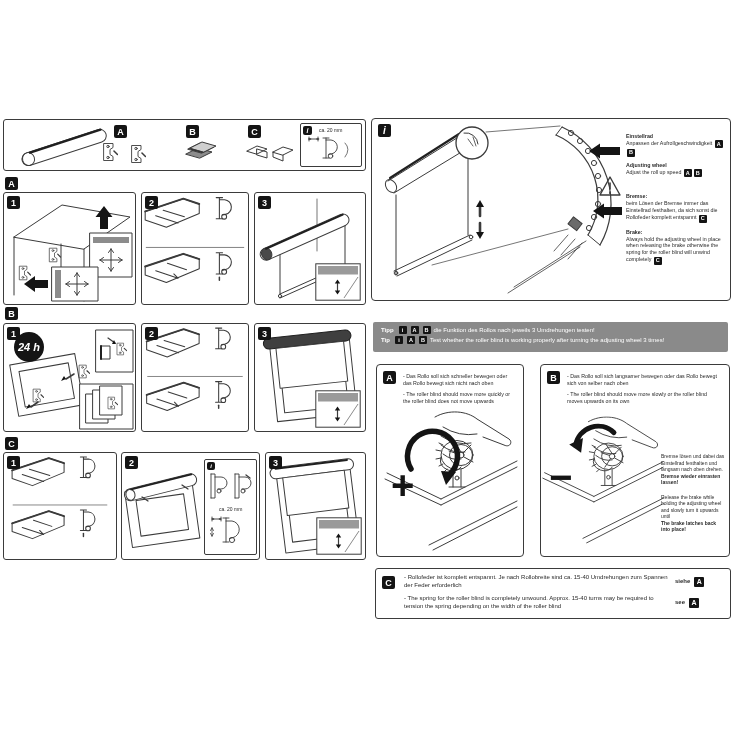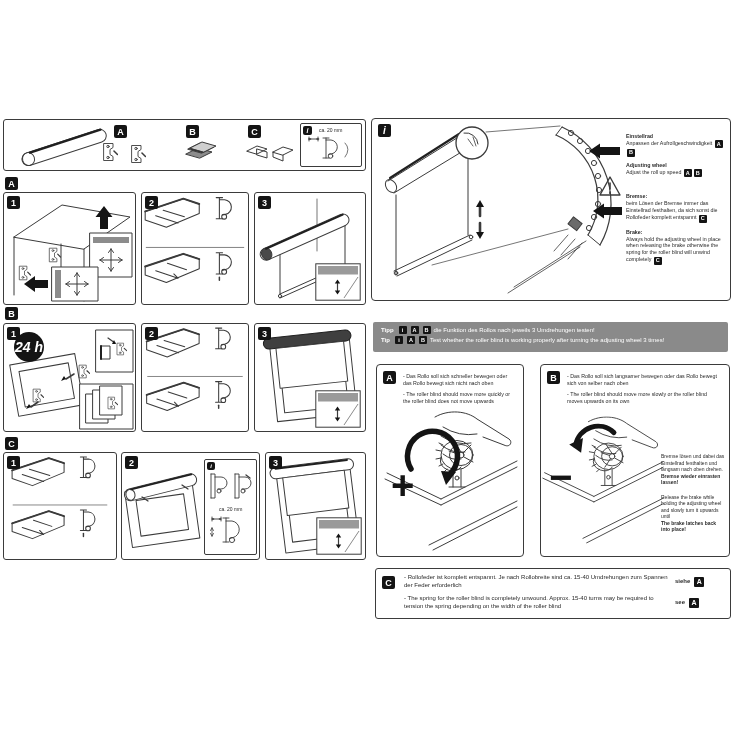--- a/index.html
+++ b/index.html
@@ -9,21 +9,21 @@
   .badge{background:#141414;color:#fff;font-weight:bold;display:flex;align-items:center;justify-content:center;border-radius:2px;}
   .sec-badge{position:absolute;width:13px;height:13px;font-size:9px;}
   .step-num{position:absolute;top:3px;left:3px;width:13px;height:13px;font-size:9px;z-index:3;}
   .sm-badge{display:inline-flex;width:8px;height:8px;background:#141414;color:#fff;font-size:5.5px;font-weight:bold;align-items:center;justify-content:center;border-radius:1px;vertical-align:-1px;margin:0 1px;}
   .t6{font-size:6px;line-height:1.25;color:#2a2a2a;}
   .t5{font-size:5.3px;line-height:1.3;color:#2a2a2a;}
   .bold{font-weight:bold;}
   .tipbar{position:absolute;background:#8a8a8a;color:#fff;border-radius:2px;}
   .tipline{display:flex;align-items:center;gap:2px;padding:2px 0 0 8px;font-size:6px;}
   .tipline .lbl{font-weight:bold;margin-right:2px;}
-  .badge24{position:absolute;width:30px;height:30px;border-radius:50%;background:#141414;color:#fff;font-weight:bold;font-style:italic;font-size:14px;display:flex;align-items:center;justify-content:center;z-index:3;}
+  .badge24{position:absolute;width:30px;height:30px;border-radius:50%;background:#141414;color:#fff;font-weight:bold;font-style:italic;font-size:11px;display:flex;align-items:center;justify-content:center;z-index:3;}
   .sign{position:absolute;color:#141414;font-weight:bold;line-height:0.8;z-index:4;}
   svg{display:block;}
   .inset{position:absolute;border:1px solid #3b3b3b;background:#fff;box-sizing:border-box;}
   .seebox{display:flex;align-items:center;gap:3px;}
 </style>
 </head>
 <body>
 
 <div id="page">
 

